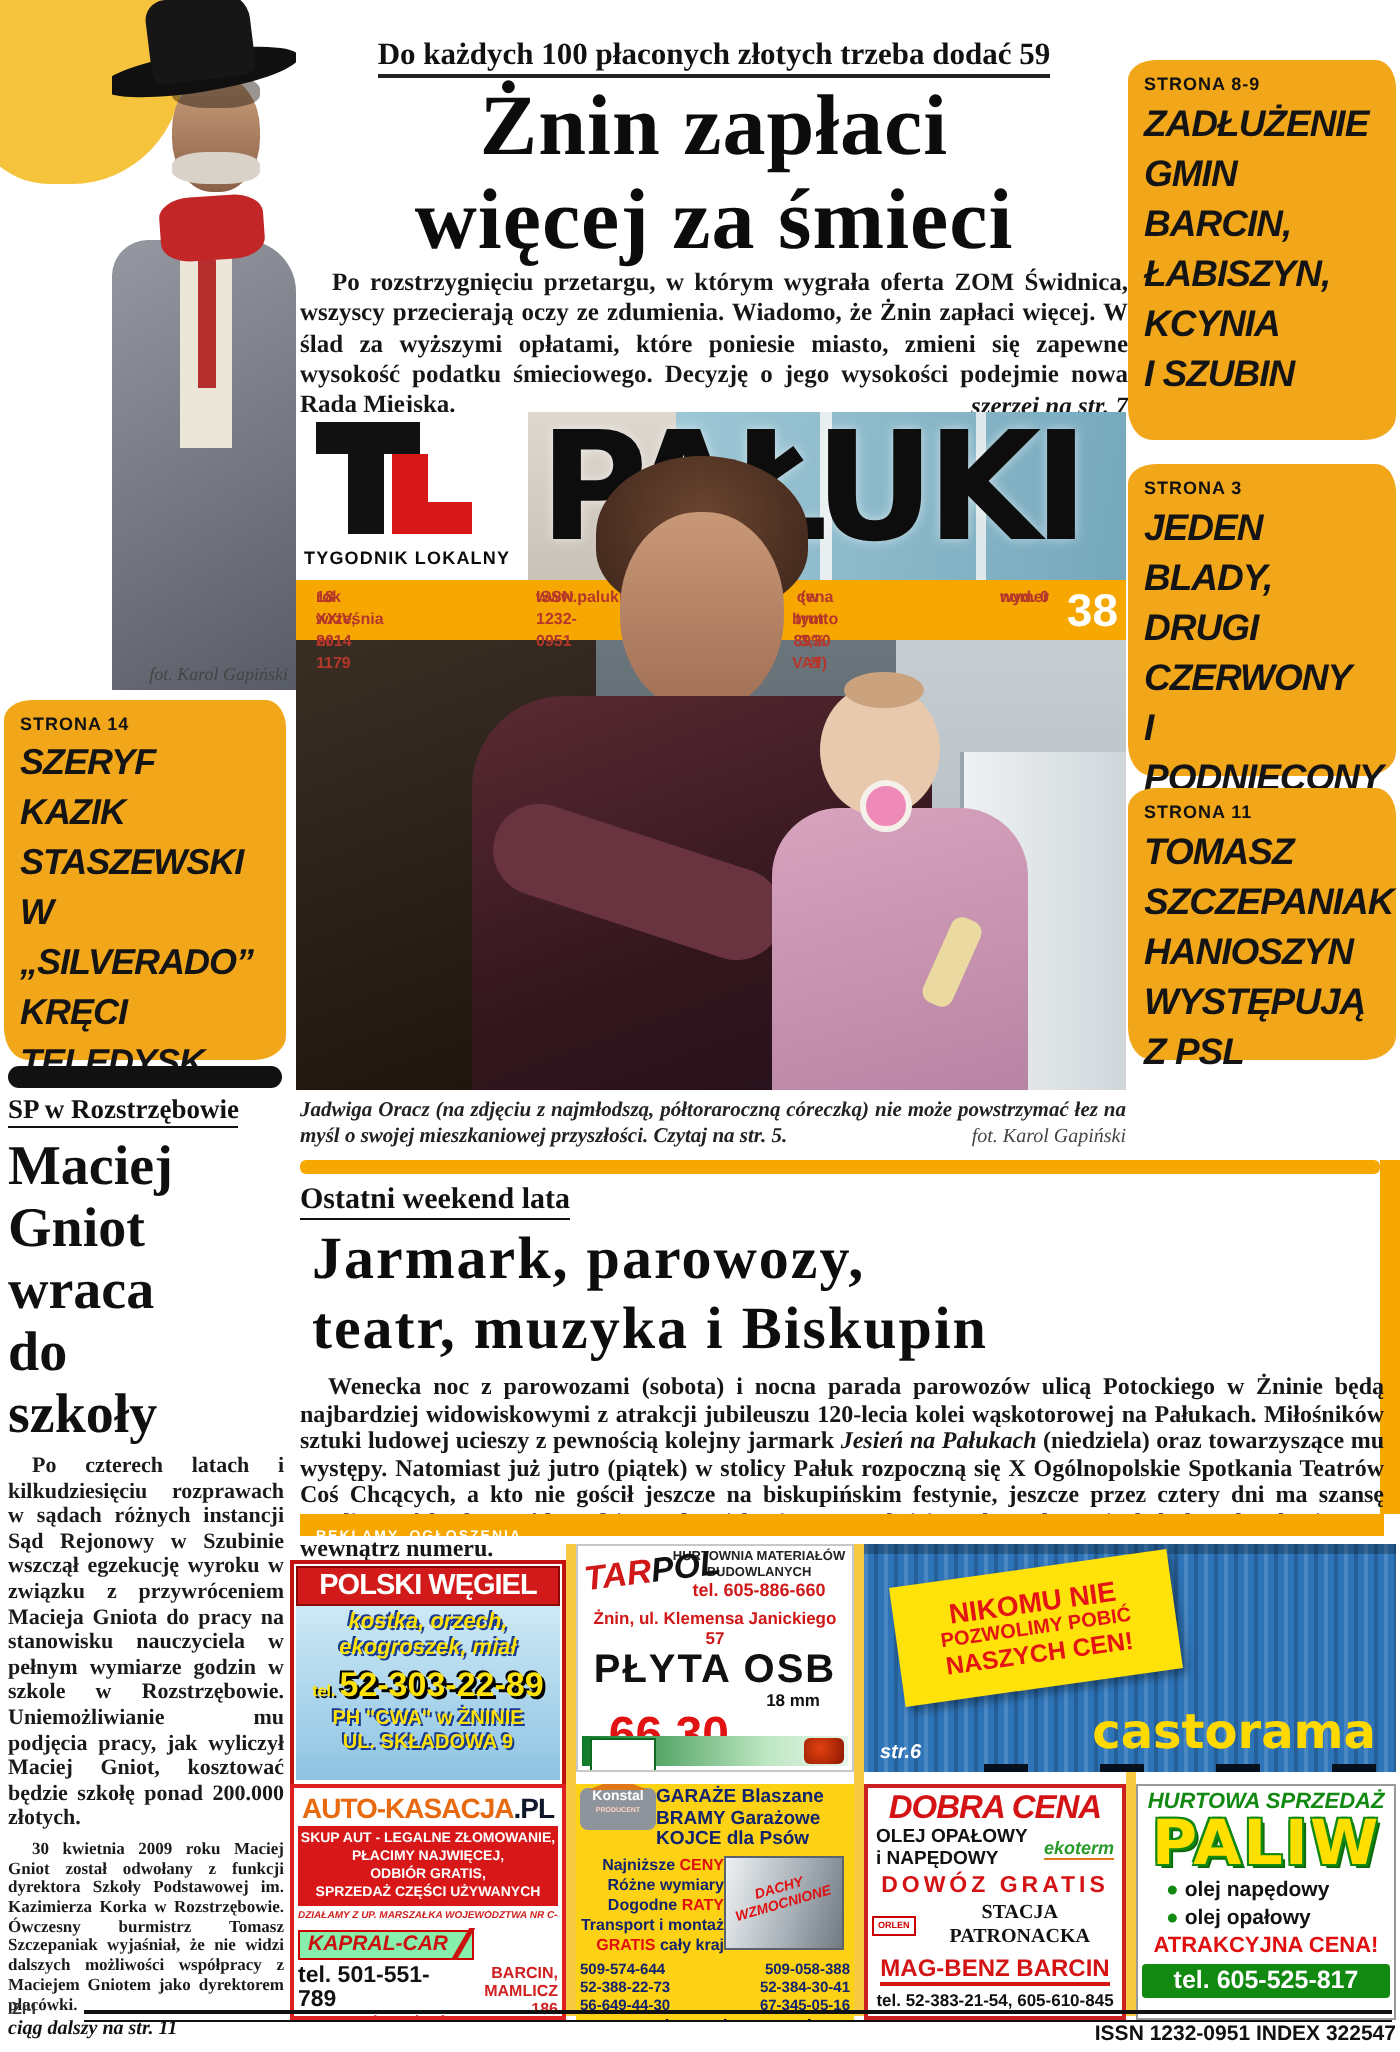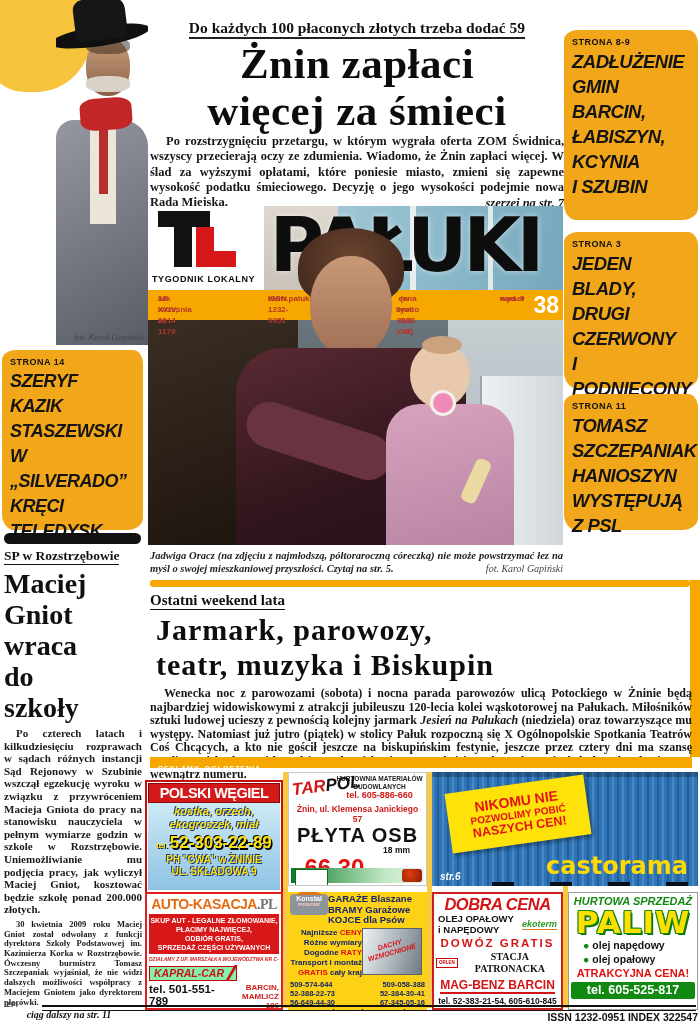--- a/index.html
+++ b/index.html
@@ -25,21 +25,21 @@
   .promo-page{font:bold 9px/13px "Liberation Sans",sans-serif;letter-spacing:.5px;color:#111;}
   .promo-line{font:bold italic 18px/25px "Liberation Sans",sans-serif;color:#141414;letter-spacing:-.5px;}
   .promo-left{position:absolute;left:2px;top:350px;width:141px;height:180px;}
   .left-bar{position:absolute;left:4px;top:533px;width:137px;height:11px;background:#111;border-radius:6px;}
   .left-article{position:absolute;left:4px;top:546px;width:138px;}
   .kicker-sm span{font:bold 13.5px/16px "Liberation Serif",serif;color:#111;border-bottom:1.5px solid #111;padding-bottom:1px;}
   .left-headline{margin-top:4px;font:bold 28px/31px "Liberation Serif",serif;color:#101010;}
   .left-article p{margin:4px 0 0;text-align:justify;text-indent:12px;color:#1a1a1a;}
   .left-p1{font:bold 11px/12.6px "Liberation Serif",serif;}
   .left-p2{font:bold 8.5px/9.7px "Liberation Serif",serif;}
-  .left-more{font:bold italic 10px/12px "Liberation Serif",serif;text-align:center;padding-right:8px;margin-top:2px;color:#111;}
+  .left-more{font:bold italic 10px/12px "Liberation Serif",serif;text-align:left;padding-right:8px;margin-top:2px;color:#111;}
   .code-zi{position:absolute;left:6px;top:1000px;font:bold 8px/9px "Liberation Sans",sans-serif;color:#333;}
   
   .top-kicker{position:absolute;left:150px;top:19px;width:414px;text-align:center;}
   .top-kicker span{font:bold 15.5px/18px "Liberation Serif",serif;color:#111;border-bottom:2px solid #222;padding-bottom:1px;}
   .main-headline{position:absolute;left:148px;top:40px;width:418px;text-align:center;
         font:bold 43px/47px "Liberation Serif",serif;color:#0c0c0c;letter-spacing:.5px;}
   .lead{position:absolute;left:150px;top:134px;width:414px;}
   .lead p{margin:0;font:bold 12.5px/15.3px "Liberation Serif",serif;text-align:justify;text-indent:16px;color:#161616;}
   .lead-more{position:absolute;right:0;bottom:-1px;font:bold italic 12.5px/15px "Liberation Serif",serif;color:#161616;background:#fff;padding-left:6px;}
   
@@ -134,21 +134,21 @@
   .ac-s1{font:bold 14px/15px "Liberation Sans",sans-serif;}
   .ac-s2{font:bold 10px/11px "Liberation Sans",sans-serif;}
   .ac-s3{font:bold 12.5px/14px "Liberation Sans",sans-serif;}
   .ac-brand{position:absolute;right:10px;bottom:8px;font:bold 24px/24px "DejaVu Sans",sans-serif;color:#ffd900;}
   .ac-ref{position:absolute;left:8px;bottom:4px;font:bold italic 10px/11px "Liberation Sans",sans-serif;color:#fff;}
   .ac-feet{position:absolute;bottom:0;left:60px;width:200px;height:4px;
         background:repeating-linear-gradient(90deg,#06101c 0 22px,transparent 22px 58px);}
   
   .ad-kasacja{left:0;top:120px;width:138px;height:118px;border:2px solid #e02020;padding:2px;}
   .ak-title{text-align:center;font:bold 14px/16px "Liberation Sans",sans-serif;letter-spacing:-.5px;}
-  .ak-t1{color:#e86a10;} .ak-t2{color:#737373;font-family:Liberation Serif, serif;}
+  .ak-t1{color:#e86a10;} .ak-t2{color:#0f172a;}
   .ak-redbox{background:#d81818;color:#fff;text-align:center;font:bold 7px/9px "Liberation Sans",sans-serif;padding:2px 1px;margin-top:1px;}
   .ak-note{font:bold italic 5px/6px "Liberation Sans",sans-serif;color:#d02020;margin:2px 0 1px;white-space:nowrap;overflow:hidden;}
   .ak-brand{display:inline-block;position:relative;background:#86efac;border:1px solid #cc0000;
         padding:0 12px 0 4px;font:bold italic 10.5px/13px "Liberation Sans",sans-serif;color:#cc1010;}
   .ak-brand::after{content:"";position:absolute;right:3px;top:-2px;width:3px;height:16px;background:#cc1010;transform:skewX(-30deg);}
   .ak-bottom{display:flex;justify-content:space-between;margin-top:2px;}
   .ak-tel{font:bold 11.5px/12px "Liberation Sans",sans-serif;color:#111;}
   .ak-www{font:bold 7.5px/9px "Liberation Sans",sans-serif;color:#d02020;}
   .ak-city{text-align:right;font:bold 8px/9px "Liberation Sans",sans-serif;color:#d02020;}
   

